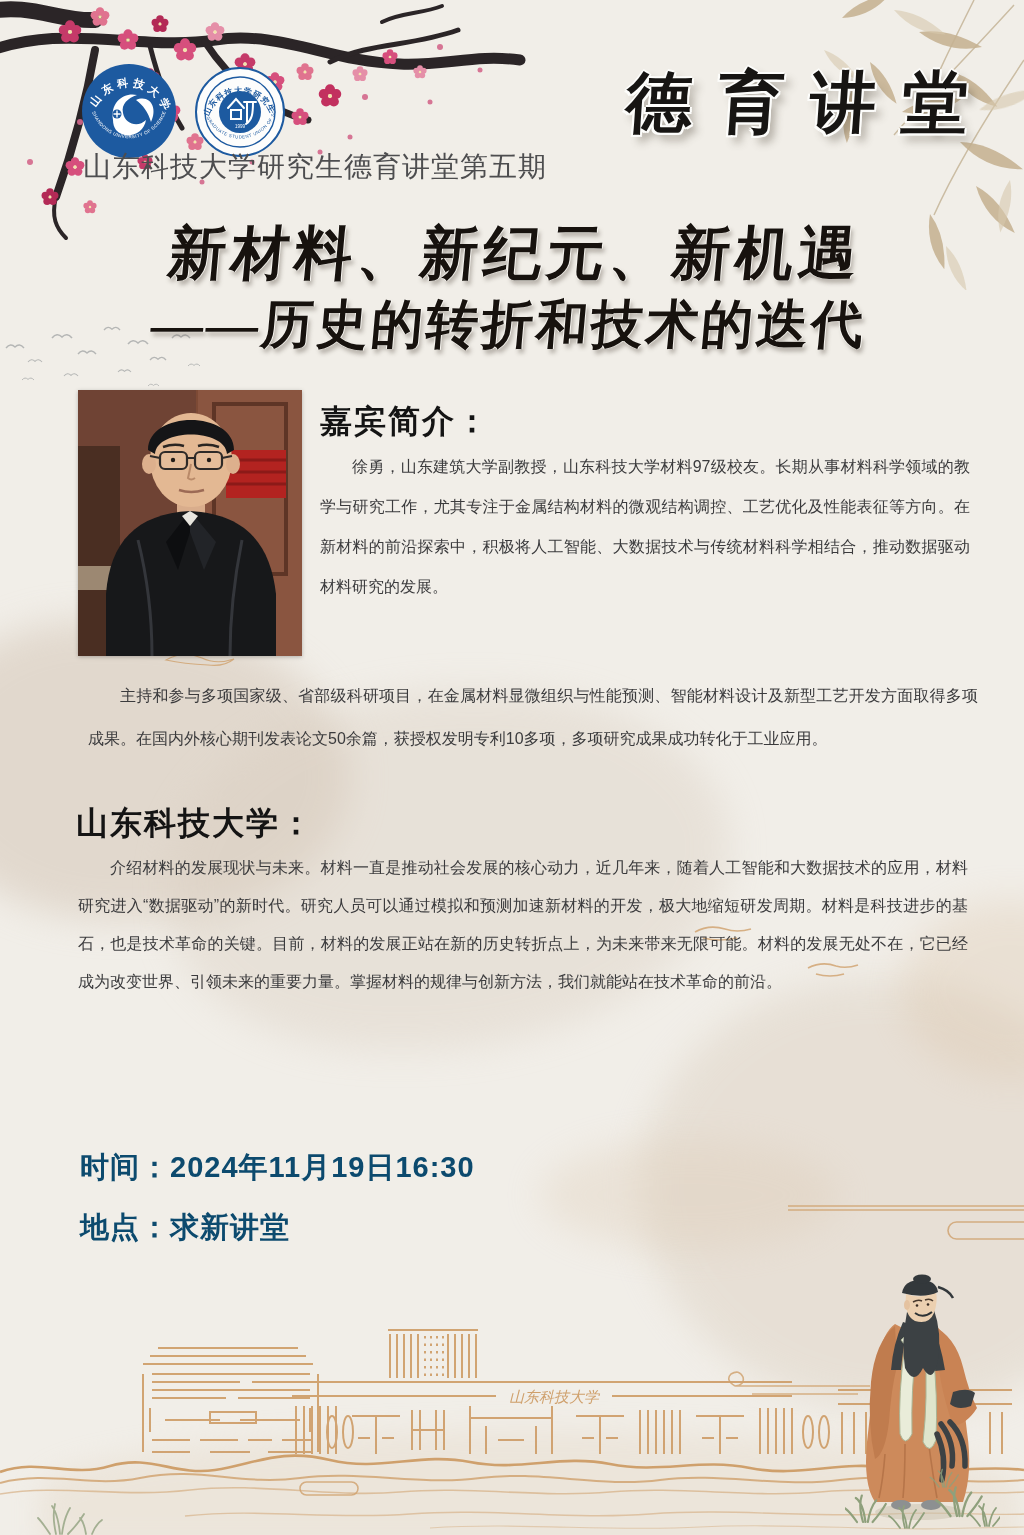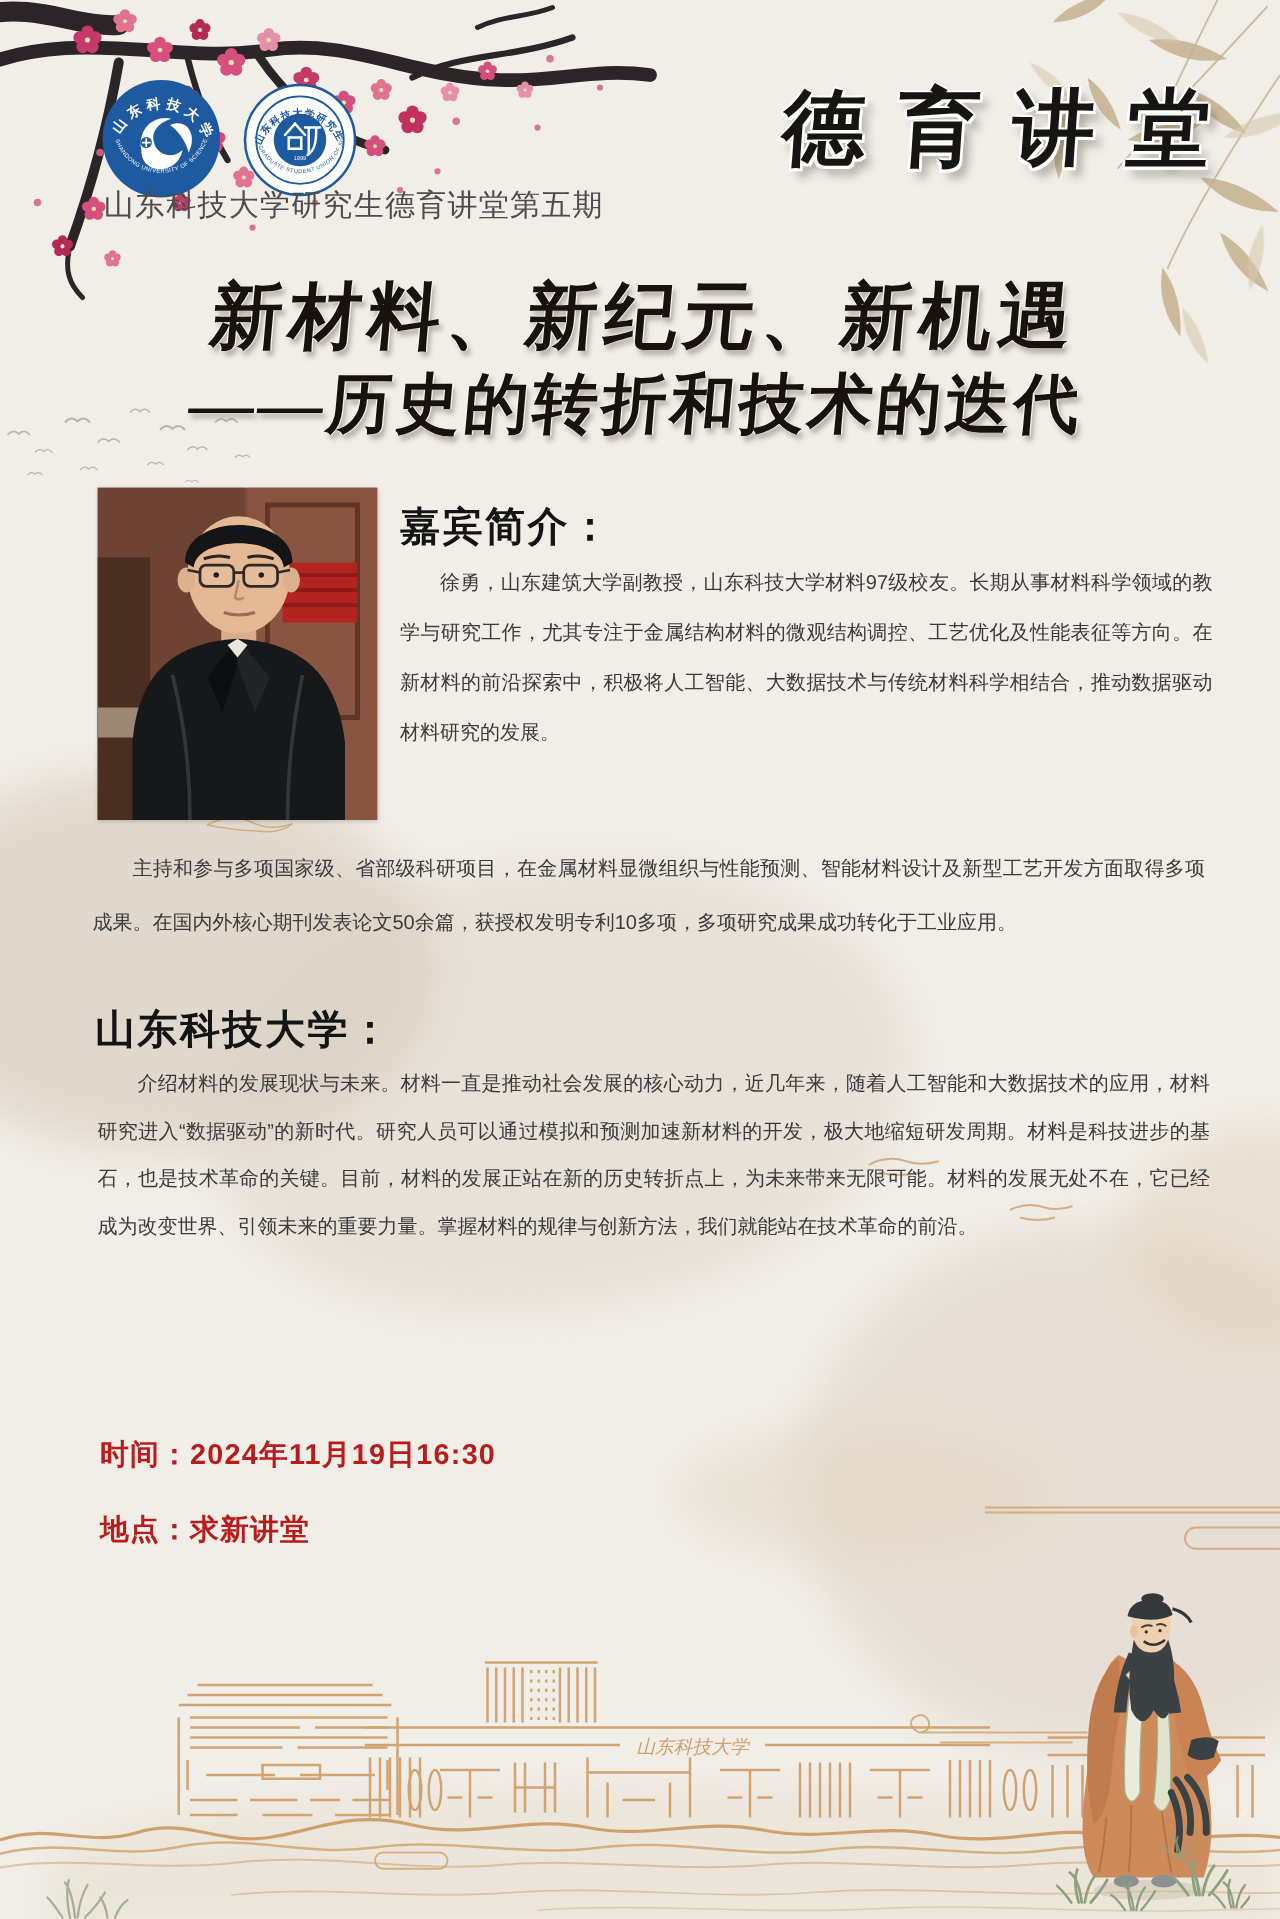--- a/index.html
+++ b/index.html
@@ -13,21 +13,21 @@
   
   .wash{position:absolute;pointer-events:none;filter:blur(18px);}
   .w1{left:-70px;top:620px;width:420px;height:300px;background:#d5c7b8;opacity:.55;border-radius:42% 58% 52% 48%;}
   .w2{left:170px;top:690px;width:560px;height:360px;background:#d9cdbf;opacity:.38;border-radius:55% 45% 60% 40%;}
   .w3{left:640px;top:980px;width:480px;height:430px;background:#dbcfc0;opacity:.45;border-radius:50% 50% 45% 55%;}
   .w4{left:540px;top:1140px;width:300px;height:110px;background:#dcc9b2;opacity:.30;border-radius:50%;}
   .w5{left:900px;top:900px;width:220px;height:180px;background:#dac2a6;opacity:.30;border-radius:50%;}
   .w6{left:40px;top:1430px;width:980px;height:120px;background:#e3d5c2;opacity:.35;border-radius:50% 50% 0 0;filter:blur(14px);}
 
   .series-title{
-    left:83px;top:148px;font-size:24px;letter-spacing:1px;
+    left:83px;top:148px;font-size:28px;letter-spacing:1px;
     color:#4d4d4f;font-weight:500;z-index:4;
   }
   .brand-title{
     left:600px;top:58px;width:420px;text-align:center;z-index:4;
     font-family:"Liberation Serif","DejaVu Serif",serif;
     font-size:66px;font-weight:bold;color:#171513;
     letter-spacing:26px;transform:skewX(-4deg);
     text-shadow:2px 0 0 #fdfdfb,-2px 0 0 #fdfdfb,0 2px 0 #fdfdfb,0 -2px 0 #fdfdfb,
                 2px 2px 0 #fdfdfb,-2px 2px 0 #fdfdfb,6px 7px 8px rgba(80,70,58,.45);
   }
@@ -40,24 +40,24 @@
     text-shadow:1px 0 0 #f6f4ef,-1px 0 0 #f6f4ef,3px 4px 4px rgba(90,80,70,.40);}
 
   .photo{left:78px;top:390px;width:224px;height:266px;z-index:3;box-shadow:0 1px 4px rgba(0,0,0,.25);}
 
   .h-block{font-weight:bold;color:#141414;font-size:32px;letter-spacing:2px;z-index:4;}
   .guest-heading{left:320px;top:400px;}
   .report-heading{left:76px;top:802px;}
 
   .para{font-size:16px;color:#3b3b3d;text-align:justify;text-indent:2em;z-index:4;}
   .guest-p1{left:320px;top:447px;width:650px;line-height:40px;}
-  .guest-p2{left:74px;top:674px;width:890px;line-height:43px;}
+  .guest-p2{left:88px;top:674px;width:890px;line-height:43px;}
   .report-p{left:78px;top:849px;width:890px;line-height:38px;}
 
-  .sched{left:80px;font-size:23px;font-weight:bold;color:#b91c1c;z-index:4;letter-spacing:1px;}
+  .sched{left:80px;font-size:29px;font-weight:bold;color:#0c4a6e;z-index:4;letter-spacing:1px;}
   .sched-time{top:1148px;}
   .sched-place{top:1190px;margin-top:18px;}
 
   .deco{pointer-events:none;z-index:2;}
   .z1{z-index:1;} .z3{z-index:3;}
 </style>
 </head>
 <body>
 
 <div class="wash w1"></div>

